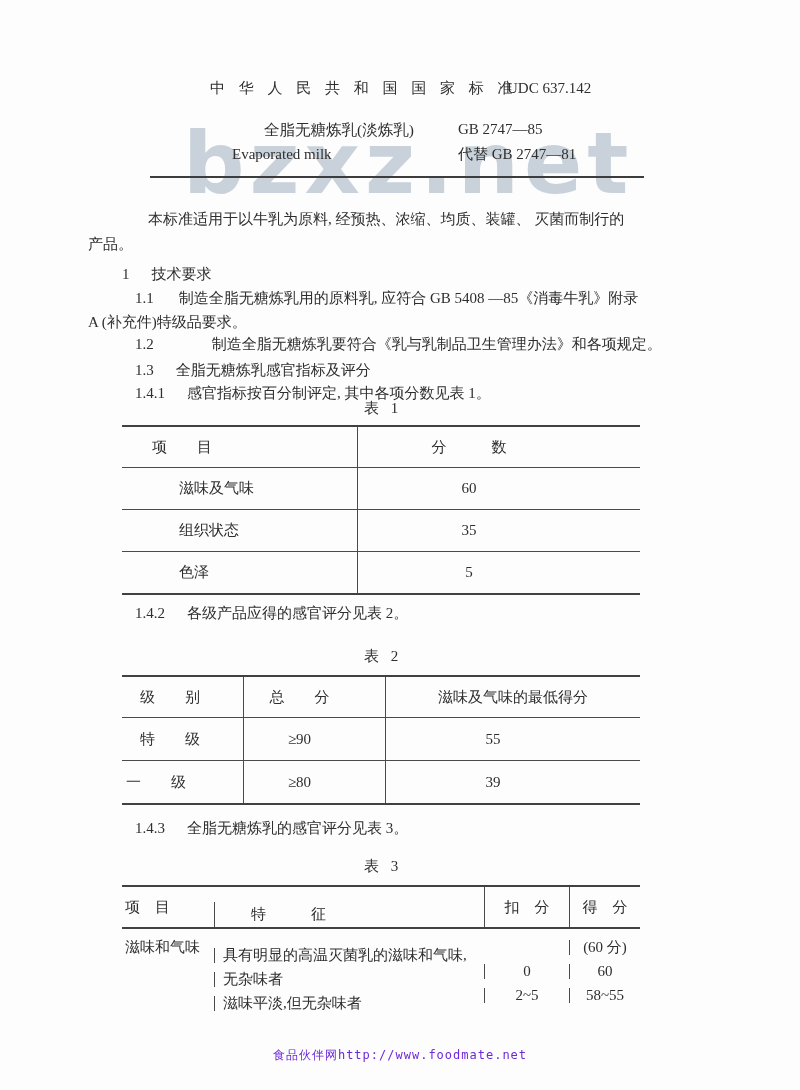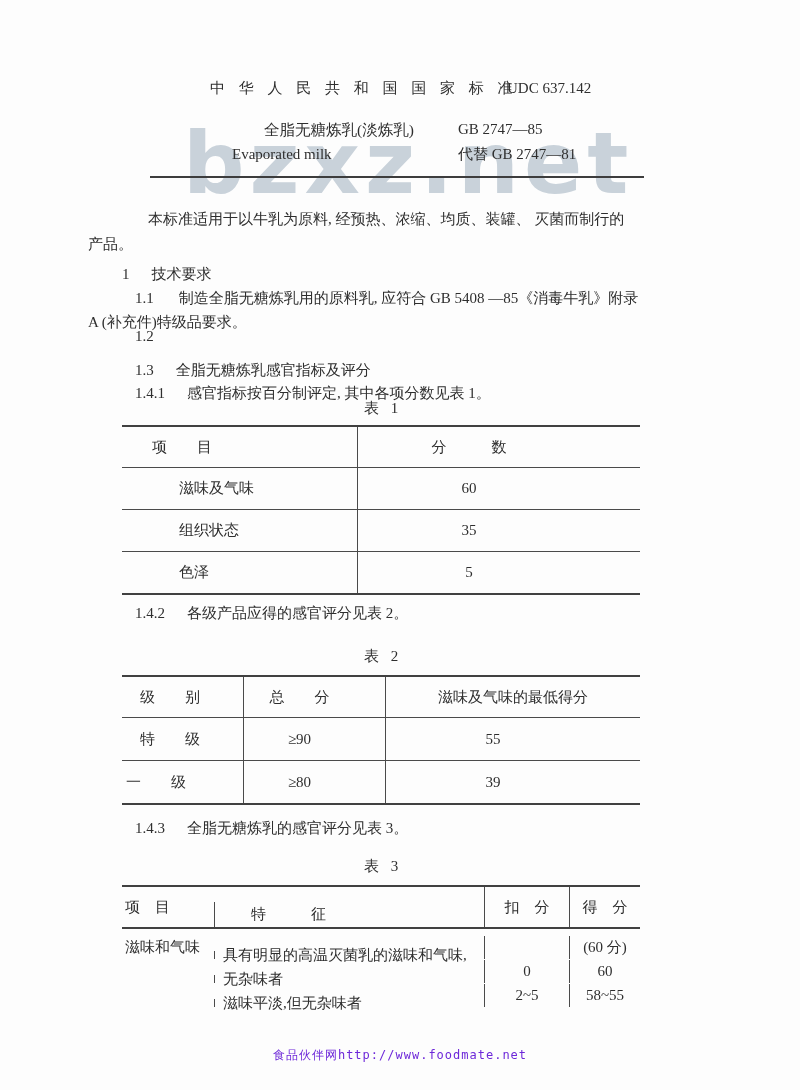--- a/index.html
+++ b/index.html
@@ -51,21 +51,21 @@
   .t2 .c3 { flex:1; justify-content:center; }
   .t2 .c3.numshift { padding-right:40px; }
 
   .t3 .c1 { width:92px;  padding-left:3px; }
   .t3 .c2 { width:258px; padding-left:8px;margin-top:15px; }
   .t3 .c2.hfeat { padding-left:36px; }
   .t3 .c3 { width:85px; justify-content:center;margin-left:12px; }
   .t3 .c4 { flex:1; justify-content:center; }
   .t3head { height:40px; }
   .t3body { padding-top:7px; }
-  .t3line { display:flex; height:23px; margin-bottom:1px; }
+  .t3line { display:flex; height:23px; margin-bottom:1px;align-items:center; }
 
   
   .footer {
     position:absolute; left:0; top:1049px; width:800px; text-align:center;
     font-family:"DejaVu Sans Mono","Liberation Mono",monospace;
     font-size:12px; letter-spacing:1px; color:#6d28d9;
   }
 </style>
 </head>
 <body>
@@ -94,22 +94,23 @@
     <span class="cnum">1</span>
     <span class="gap22">技术要求</span>
   </div>
 
   <div class="clause" style="left:135px; top:291px;">
     <span class="cnum">1.1</span>
     <span class="gap25">制造全脂无糖炼乳用的原料乳, 应符合 GB 5408 —85《消毒牛乳》附录</span>
   </div>
   <div class="abs" style="left:88px; top:315px;">A (补充件)特级品要求。</div>
 
-  <div class="clause" style="left:135px; top:329px;gap:18px;">
+  <div class="clause" style="left:135px; top:337px;gap:18px;">
     <span class="cnum">1.2</span>
+    <span class="gap40">制造全脂无糖炼乳要符合《乳与乳制品卫生管理办法》和各项规定。</span>
   </div>
 
   <div class="clause" style="left:135px; top:363px;">
     <span class="cnum">1.3</span>
     <span class="gap22">全脂无糖炼乳感官指标及评分</span>
   </div>
 
   <div class="clause" style="left:135px; top:386px;">
     <span class="cnum">1.4.1</span>
     <span class="gap22">感官指标按百分制评定, 其中各项分数见表 1。</span>

